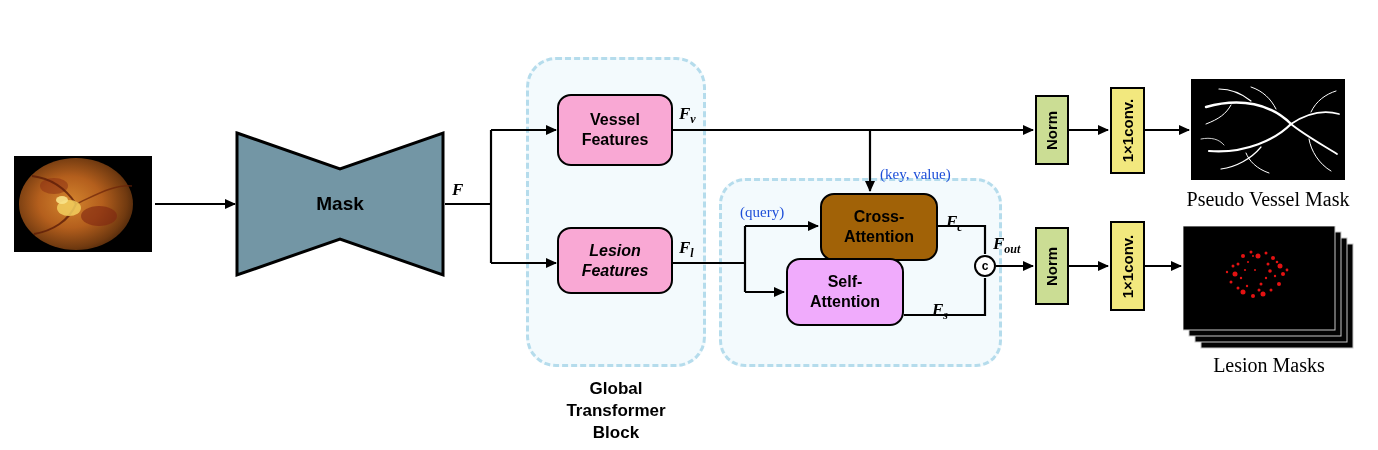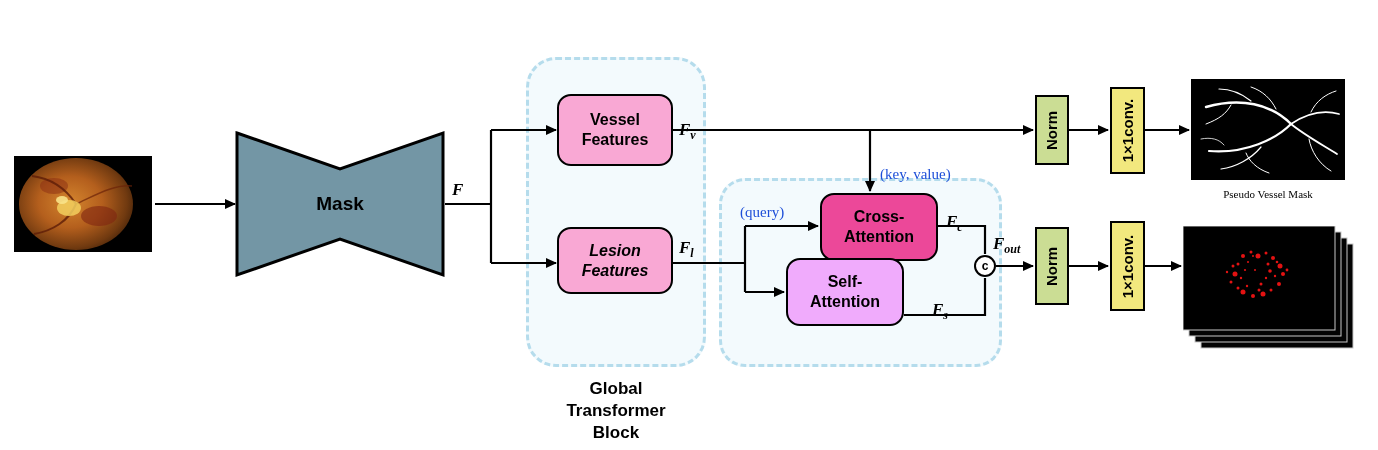--- a/index.html
+++ b/index.html
@@ -13,32 +13,32 @@
     position:absolute;z-index:1;box-sizing:border-box;
     border:3px dashed #b5dcec;background:#f3fafd;border-radius:30px;
   }
   .pink-box{
     position:absolute;z-index:4;box-sizing:border-box;
     border:2.5px solid #000;border-radius:14px;
     display:flex;align-items:center;justify-content:center;text-align:center;
     font-weight:700;font-size:16px;line-height:1.25;color:#000;padding:0 10px;
   }
   .vessel-feat,.lesion-feat{background:#f9a8d4;}
-  .cross-att{background:#ec4899;}
+  .cross-att{background:#a16207;}
   .self-att{background:#f0abfc;}
   .op-box{
     position:absolute;z-index:4;box-sizing:border-box;border:2.5px solid #000;
     display:flex;align-items:center;justify-content:center;
   }
   .norm-box{background:#cbdd94;}
   .conv-box{background:#f2e87e;}
   .vlabel{transform:rotate(-90deg);font-weight:700;font-size:15px;white-space:nowrap;color:#000;}
   .caption{
     position:absolute;z-index:4;font-family:"Liberation Serif",serif;
-    font-size:11px;color:#000;text-align:center;
+    font-size:20px;color:#000;text-align:center;
   }
   .block-title{
     position:absolute;z-index:4;font-weight:700;font-size:17px;
     text-align:center;line-height:1.28;color:#000;
   }
   .flabel{
     position:absolute;z-index:5;font-family:"Liberation Serif",serif;
     font-style:italic;font-weight:700;font-size:17px;color:#000;white-space:nowrap;
   }
   .flabel sub{font-size:12px;font-style:italic;}
@@ -123,21 +123,21 @@
   </div>
 
   <div class="pink-box vessel-feat" style="left:557px;top:94px;width:116px;height:72px;">
     <span>Vessel Features</span>
   </div>
   <div class="pink-box lesion-feat" style="left:557px;top:227px;width:116px;height:67px;font-style:italic;">
     <span>Lesion Features</span>
   </div>
   <div class="block-title" style="left:546px;top:378px;width:140px;">Global Transformer Block</div>
 
-  <div class="flabel" style="left:679px;top:120px;">
+  <div class="flabel" style="left:679px;top:104px;">
     <span>F</span><sub>v</sub>
   </div>
   <div class="flabel" style="left:679px;top:238px;">
     <span>F</span><sub>l</sub>
   </div>
 
   <div class="pink-box cross-att" style="left:820px;top:193px;width:118px;height:68px;">
     <span>Cross-Attention</span>
   </div>
   <div class="pink-box self-att" style="left:786px;top:258px;width:118px;height:68px;">
@@ -234,14 +234,15 @@
           <circle cx="50" cy="40" r="1.5"></circle>
           <circle cx="94" cy="36" r="1.3"></circle>
         <circle cx="76" cy="64" r="1.5"></circle>
           <circle cx="62" cy="44" r="1.1"></circle>
           <circle cx="83" cy="52" r="1.2"></circle>
         <circle cx="44" cy="46" r="1.2"></circle>
           <circle cx="104" cy="44" r="1.4"></circle>
       </g>
     </g>
   </svg>
+  <div class="caption" style="left:1183px;top:354px;width:172px;">Lesion Masks</div>
 
 </div>
 
 </body></html>

